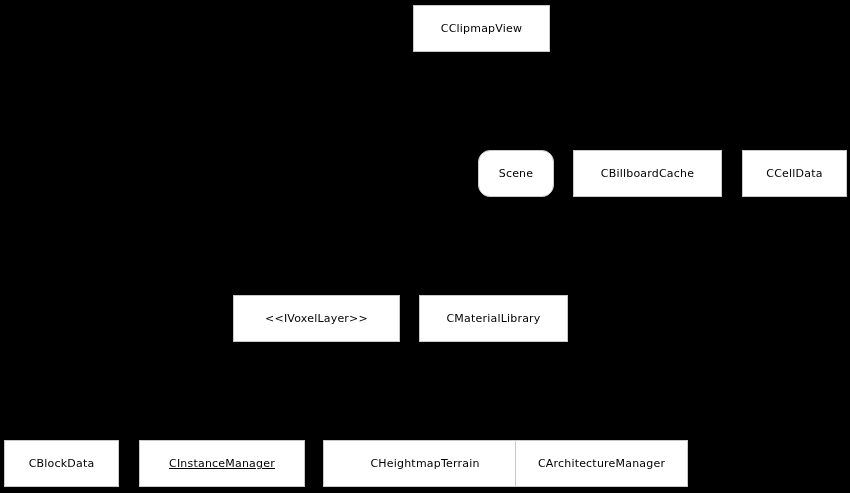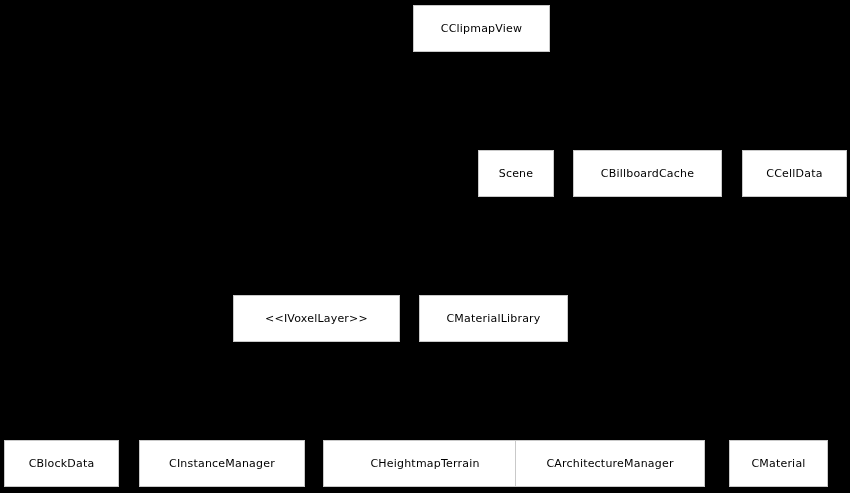--- a/index.html
+++ b/index.html
@@ -30,43 +30,40 @@
     letter-spacing: 0.2px;
   }
 </style>
 </head>
 <body>
 
 <div class="canvas">
   <div class="node" style="left: 413px; top: 5px; width: 137px; height: 47px; background: rgb(255, 255, 255); border-color: rgb(201, 201, 201); color: rgb(0, 0, 0);">
       <span>CClipmapView</span>
     </div>
-  <div class="node" style="left: 478px; top: 150px; width: 76px; height: 47px; background: rgb(255, 255, 255); border-color: rgb(201, 201, 201); color: rgb(0, 0, 0);">
+  <div class="node" style="left: 478px; top: 150px; width: 76px; height: 47px; background: rgb(255, 255, 255); border-color: rgb(201, 201, 201); color: rgb(0, 0, 0); border-radius: 12px;">
       <span>Scene</span>
     </div>
   <div class="node" style="left: 573px; top: 150px; width: 149px; height: 47px; background: rgb(255, 255, 255); border-color: rgb(201, 201, 201); color: rgb(0, 0, 0);">
       <span>CBillboardCache</span>
     </div>
   <div class="node" style="left: 742px; top: 150px; width: 105px; height: 47px; background: rgb(255, 255, 255); border-color: rgb(201, 201, 201); color: rgb(0, 0, 0);">
       <span>CCellData</span>
     </div>
   <div class="node" style="left: 233px; top: 295px; width: 167px; height: 47px; background: rgb(255, 255, 255); border-color: rgb(201, 201, 201); color: rgb(0, 0, 0); align-items: center;">
       <span>&lt;&lt;IVoxelLayer&gt;&gt;</span>
     </div>
   <div class="node" style="left: 419px; top: 295px; width: 149px; height: 47px; background: rgb(255, 255, 255); border-color: rgb(201, 201, 201); color: rgb(0, 0, 0);">
       <span>CMaterialLibrary</span>
     </div>
   <div class="node" style="left: 4px; top: 440px; width: 115px; height: 47px; background: rgb(255, 255, 255); border-color: rgb(201, 201, 201); color: rgb(0, 0, 0); text-align: right;">
       <span>CBlockData</span>
     </div>
-  <div class="node" style="left: 139px; top: 440px; width: 166px; height: 47px; background: rgb(255, 255, 255); border-color: rgb(201, 201, 201); color: rgb(0, 0, 0);">
+  <div class="node" style="left: 139px; top: 440px; width: 166px; height: 47px; background: rgb(255, 255, 255); border-color: rgb(201, 201, 201); color: rgb(0, 0, 0); text-decoration: underline;">
       <span>CInstanceManager</span>
     </div>
   <div class="node" style="left: 323px; top: 440px; width: 204px; height: 47px; background: rgb(255, 255, 255); border-color: rgb(201, 201, 201); color: rgb(0, 0, 0);">
       <span>CHeightmapTerrain</span>
     </div>
-  <div class="node" style="left: 515px; top: 440px; width: 190px; height: 47px; background: rgb(255, 255, 255); border-color: rgb(201, 201, 201); color: rgb(0, 0, 0);">
+  <div class="node" style="left: 515px; top: 440px; width: 173px; height: 47px; background: rgb(255, 255, 255); border-color: rgb(201, 201, 201); color: rgb(0, 0, 0);">
       <span>CArchitectureManager</span>
-    </div>
-  <div class="node" style="left: 729px; top: 440px; width: 99px; height: 47px; background: rgb(255, 255, 255); border-color: rgb(201, 201, 201); color: rgb(0, 0, 0);">
-      <span>CMaterial</span>
     </div>
 </div>
 
 </body></html>

